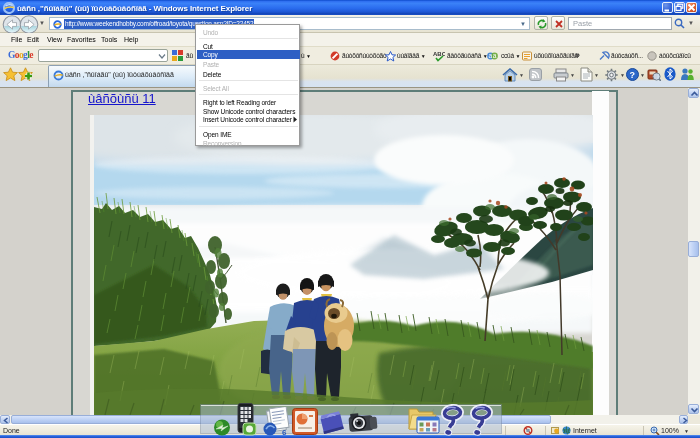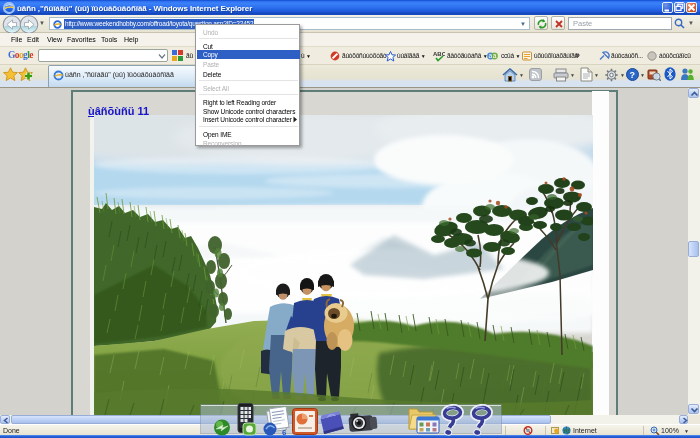--- a/index.html
+++ b/index.html
@@ -27,21 +27,21 @@
 #gbox{left:38px;top:2px;width:130px;height:13px;background:#fff;border:1px solid #9aa49a;border-radius:2px}
 .gbtn{position:absolute;top:5px;white-space:nowrap;color:#111;letter-spacing:-0.2px}
 
 #tabrow{left:0;top:65px;width:700px;height:23px;background:linear-gradient(#eceadb 0%,#e6e2d0 60%,#d9e3ef 75%,#d6e3f2 100%);border-bottom:1px solid #9a9482}
 #thetab{left:48px;top:65px;width:170px;height:22px;background:linear-gradient(#f6fafd,#dcebf8 55%,#c3d9ee);border:1px solid #8ca0b4;border-bottom:none;border-radius:2px 2px 0 0;}
 #tabtext{position:absolute;left:16px;top:5px;font-size:7px;color:#222;white-space:nowrap}
 
 #content{left:0;top:88px;width:688px;height:327px;background:#d4d2cc;overflow:hidden}
 #tbl{position:absolute;left:71px;top:2px;width:547px;height:340px;border:2px solid #5e7d78;background:#d8d7d2}
 #whitestrip{position:absolute;left:592px;top:3px;width:17px;height:330px;background:#fdfdfd}
-#pglink{position:absolute;left:88px;top:17px;color:#1515cc;font-weight:bold;font-size:11px;text-decoration:underline}
+#pglink{position:absolute;left:88px;top:3px;color:#1515cc;font-weight:normal;font-size:13px;text-decoration:underline}
 #photo{left:94px;top:27px;width:499px;height:300px}
 
 #vscroll{left:688px;top:88px;width:12px;height:327px;background:#f2f1ea}
 #hscroll{left:0;top:415px;width:688px;height:10px;background:#f2f1ea}
 .sbtn{position:absolute;background:linear-gradient(#e6eefc,#c2d3f2 55%,#aec4ea);border:1px solid #98aed8;border-radius:2px;color:#3a5a9a;font-size:6px;text-align:center;line-height:8px;font-weight:bold}
 .sthumb{position:absolute;background:linear-gradient(90deg,#d8e4fb,#bcd0f4 55%,#a8c0ec);border:1px solid #98aed8;border-radius:2px}
 .sthumbh{background:linear-gradient(#d8e4fb,#bcd0f4 55%,#a8c0ec);border:1px solid #98aed8;border-radius:2px;position:absolute}
 
 #statusbar{left:0;top:424px;width:700px;height:11px;background:linear-gradient(#f6f4ea,#e8e4d4);border-top:1px solid #fff;font-size:7px;color:#222}
 

